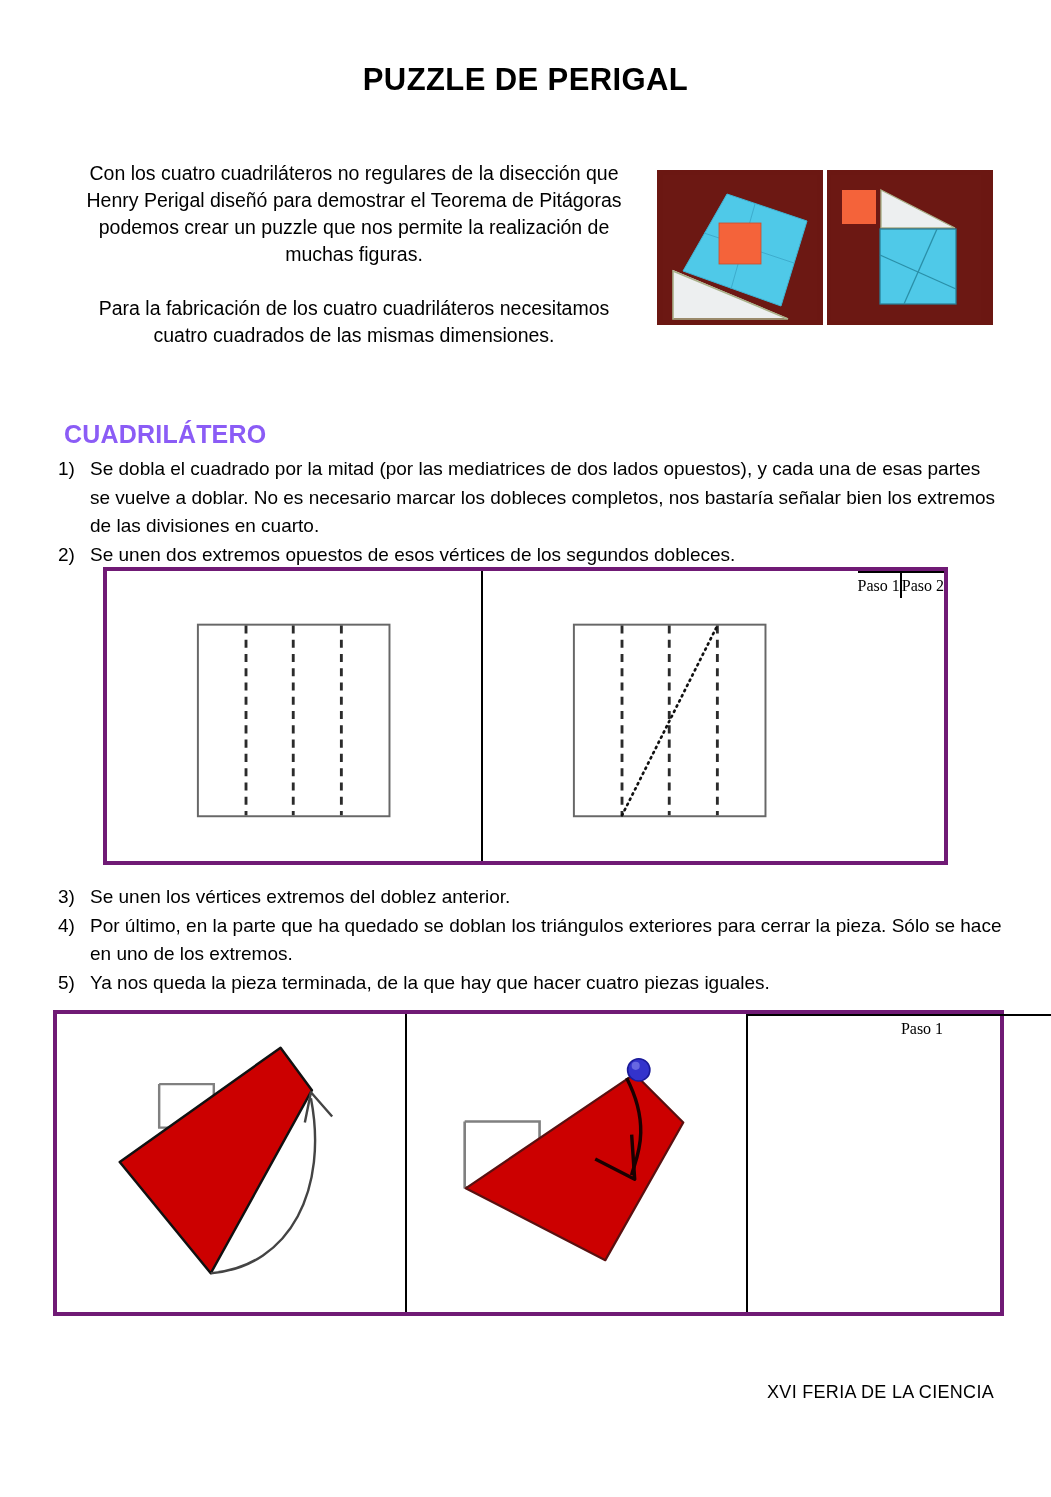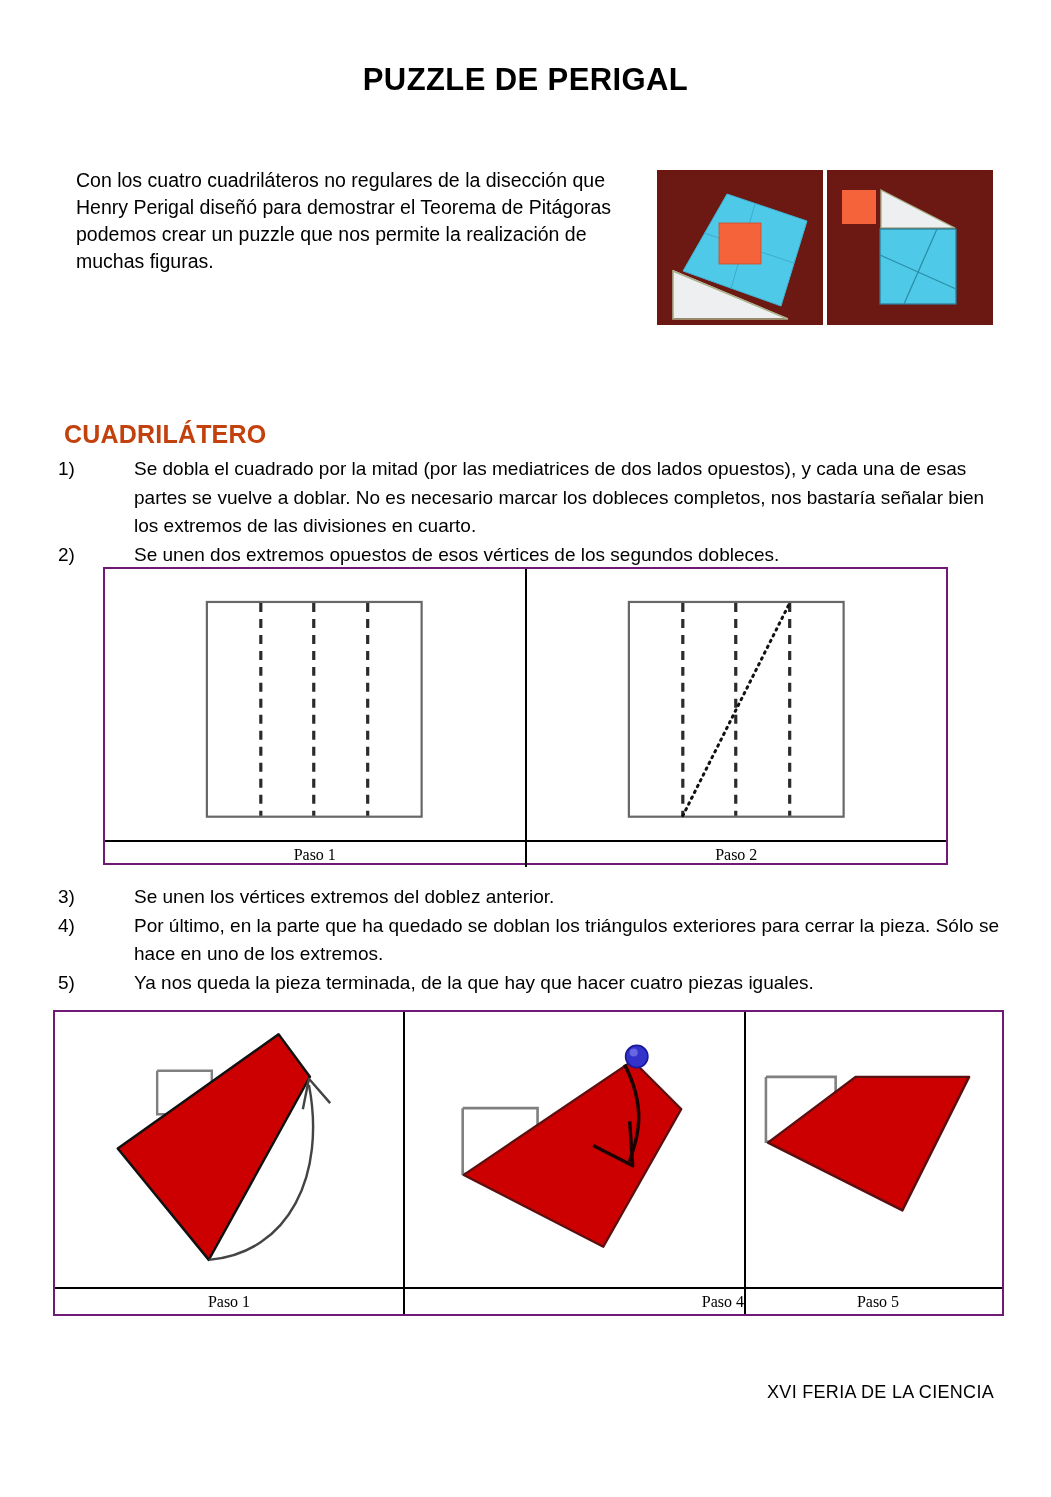--- a/index.html
+++ b/index.html
@@ -34,21 +34,21 @@
   }
 
   
   #intro-block {
     position: absolute;
     left: 64px; top: 155px;
     width: 580px;
     font-size: 19.5px;
     line-height: 27px;
   }
-  #intro-block p { margin: 12px; }
+  #intro-block p { margin: 5px; text-align: center; }
   #intro-block p.second { margin-top: 27px; }
 
   
   #photo-strip {
     position: absolute;
     left: 657px; top: 170px;
     width: 337px;
     height: 155px;
     display: flex;
     gap: 4px;
@@ -60,53 +60,53 @@
     overflow: hidden;
   }
   .photo svg { display: block; width: 100%; height: 100%; }
 
   
   #section-heading {
     position: absolute;
     left: 64px; top: 420px;
     font-size: 25px;
     font-weight: bold;
-    color: #c2410c;
+    color: #8b5cf6;
     letter-spacing: 0.2px;
   }
 
   
   .steps-list {
     position: absolute;
     font-size: 19px;
     line-height: 28.5px;
   }
   .steps-list .step {
     display: flex;
     align-items: flex-start;
   }
   .steps-list .marker {
     width: 36px;
     flex: 0 0 36px;
     text-align: left;
     padding-left: 4px;
     box-sizing: border-box;
   }
-  .steps-list .body { flex: 1; margin-left: 44px; }
+  .steps-list .body { flex: 1; }
   #steps-a { left: 54px; top: 455px; width: 950px; }
   #steps-b { left: 54px; top: 883px; width: 950px; }
 
   
   .fig-table {
     position: absolute;
-    border: 2px solid #701a75;
+    border: 4px solid #701a75;
     box-sizing: border-box;
     background: #fff;
     display: flex;
-    flex-direction: column;
+    flex-direction: row;
   }
   .fig-row {
     display: flex;
     flex: 1;
   }
   .fig-cell {
     position: relative;
     flex: 1;
     overflow: hidden;
   }
@@ -152,20 +152,21 @@
 </style>
 </head>
 <body>
 
 <div class="page">
 
   <div id="doc-title">PUZZLE DE PERIGAL</div>
 
   <div id="intro-block">
     <p class="first">Con los cuatro cuadriláteros no regulares de la disección que Henry Perigal diseñó para demostrar el Teorema de Pitágoras podemos crear un puzzle que nos permite la realización de muchas figuras.</p>
+    <p class="second">Para la fabricación de los cuatro cuadriláteros necesitamos cuatro cuadrados de las mismas dimensiones.</p>
   </div>
 
   <div id="photo-strip">
 
     <div class="photo">
       <svg viewBox="0 0 166 155" preserveAspectRatio="none">
         <rect x="0" y="0" width="166" height="155" fill="#6B1712"></rect>
         <rect x="6" y="5" width="154" height="145" fill="#6C1813"></rect>
 
         <polygon points="16,148 130,148 16,100" fill="#EDEFF0"></polygon>

